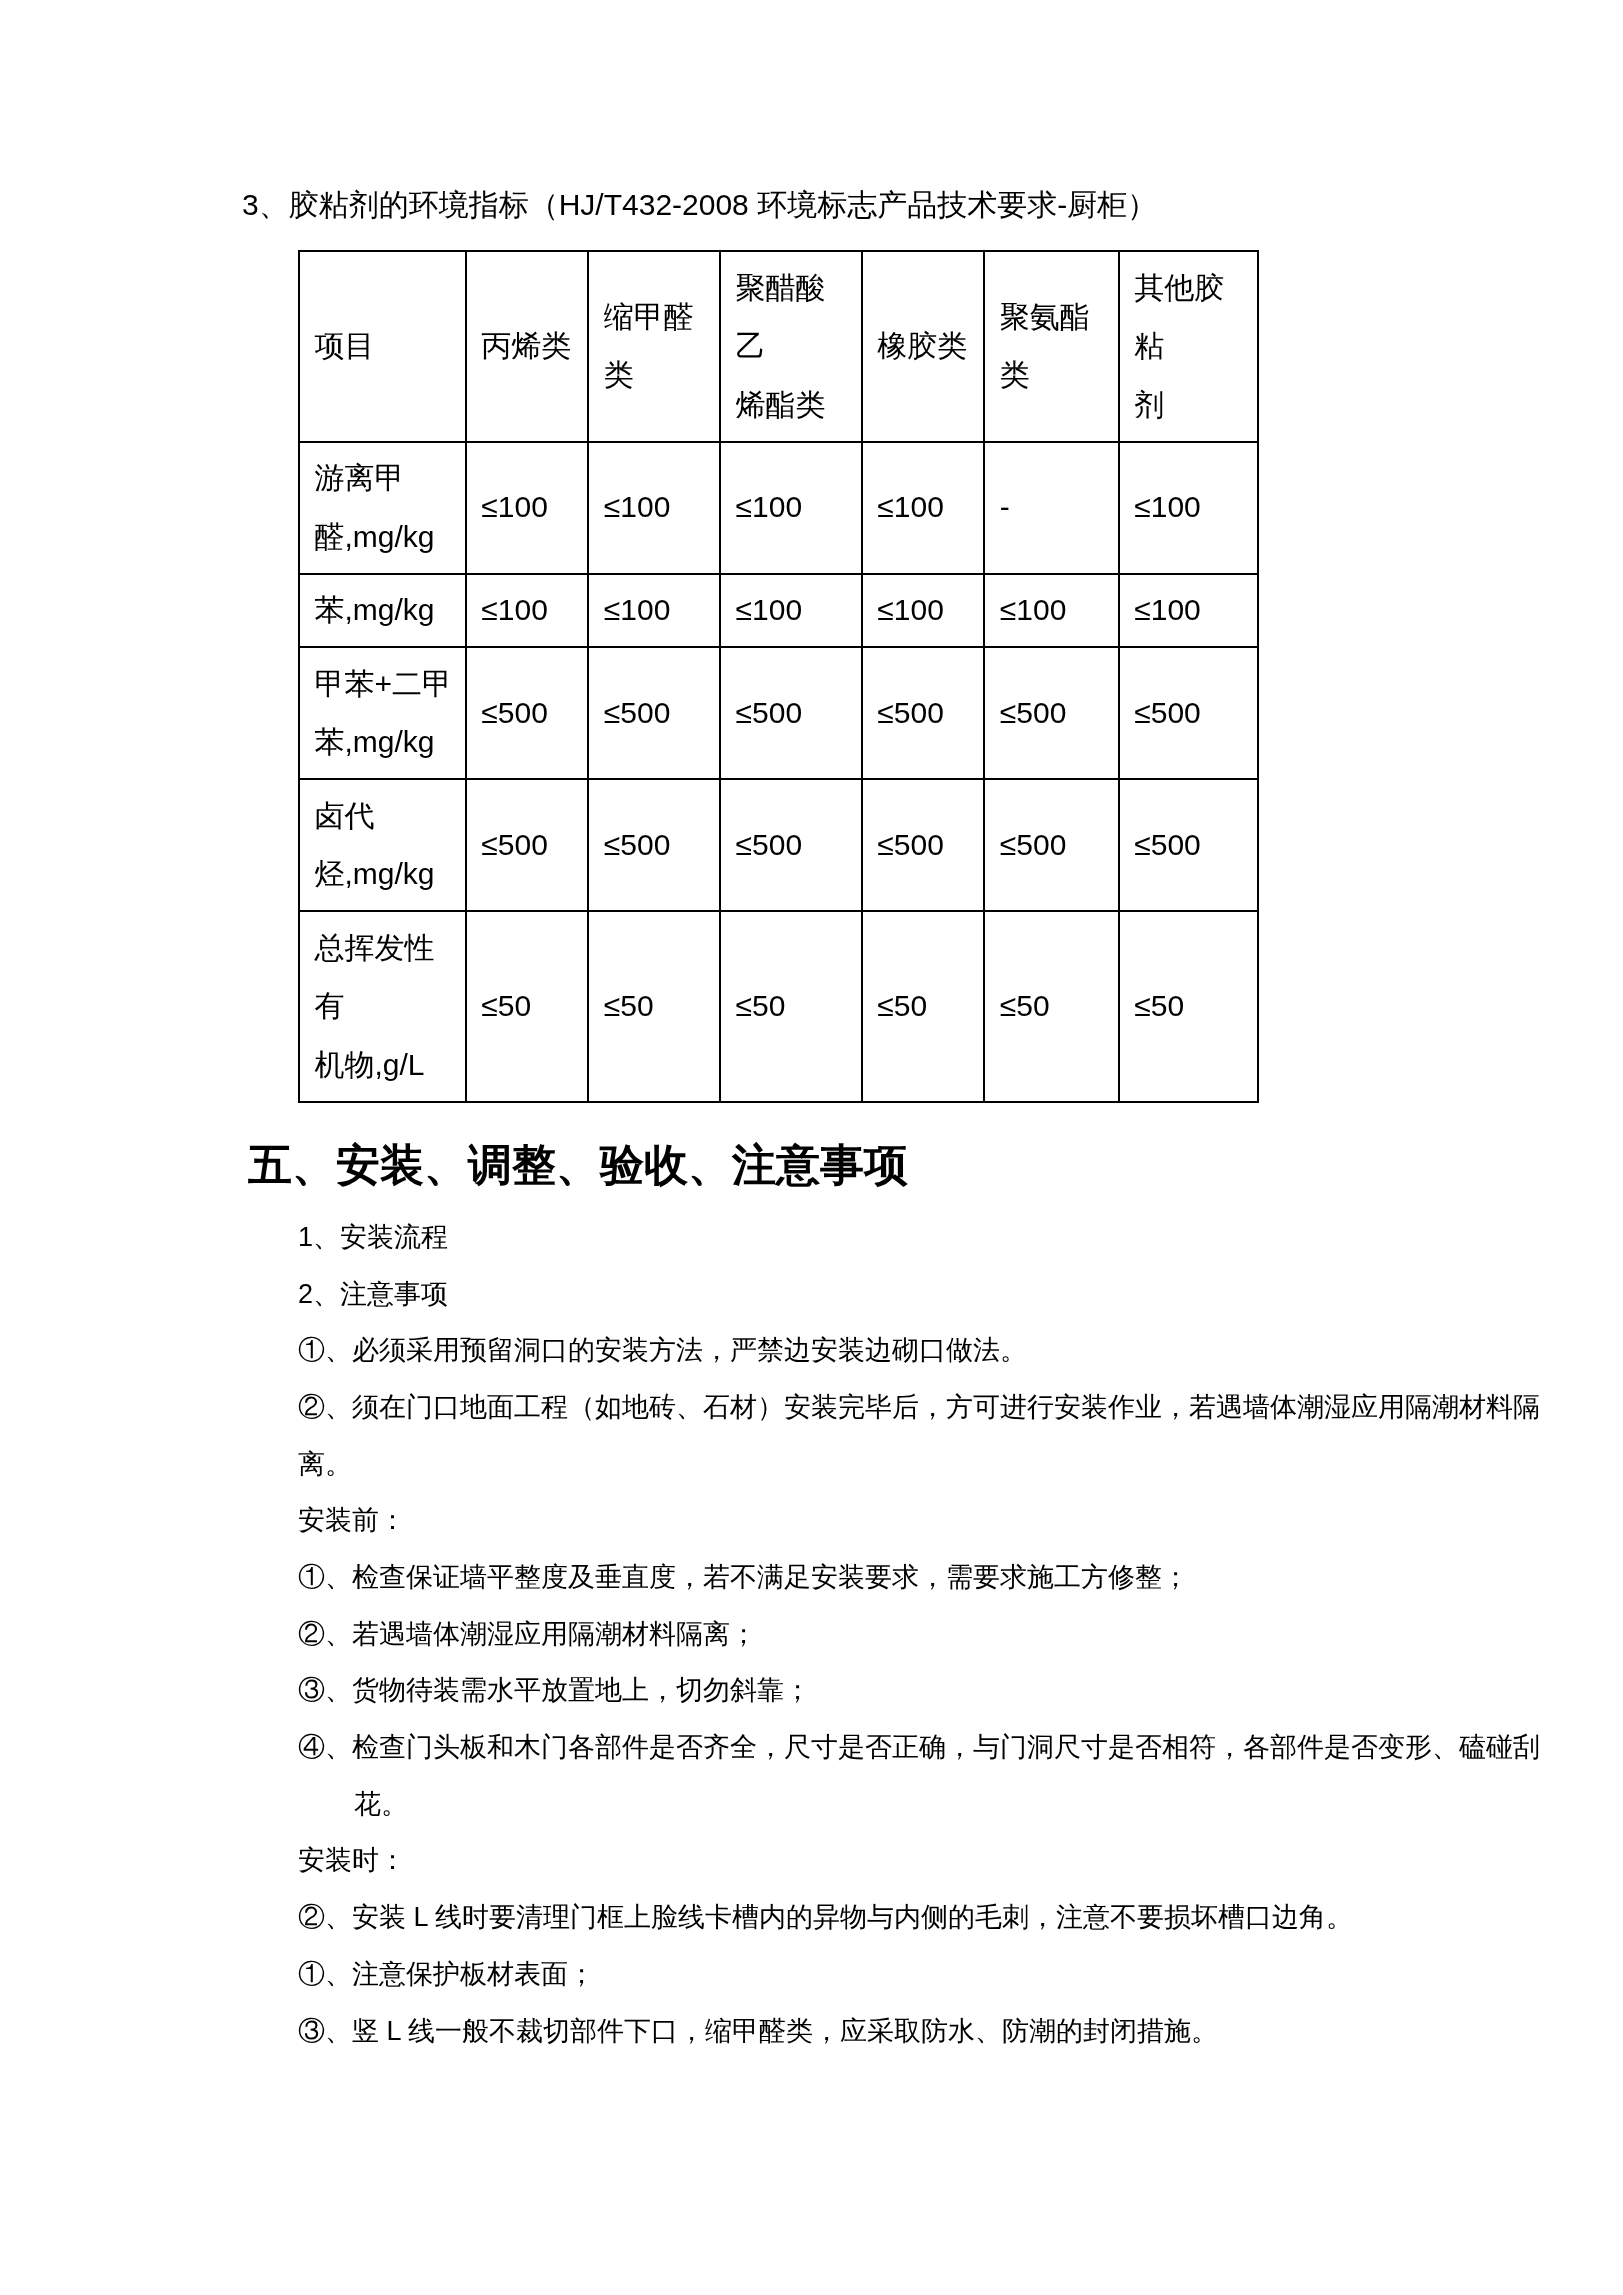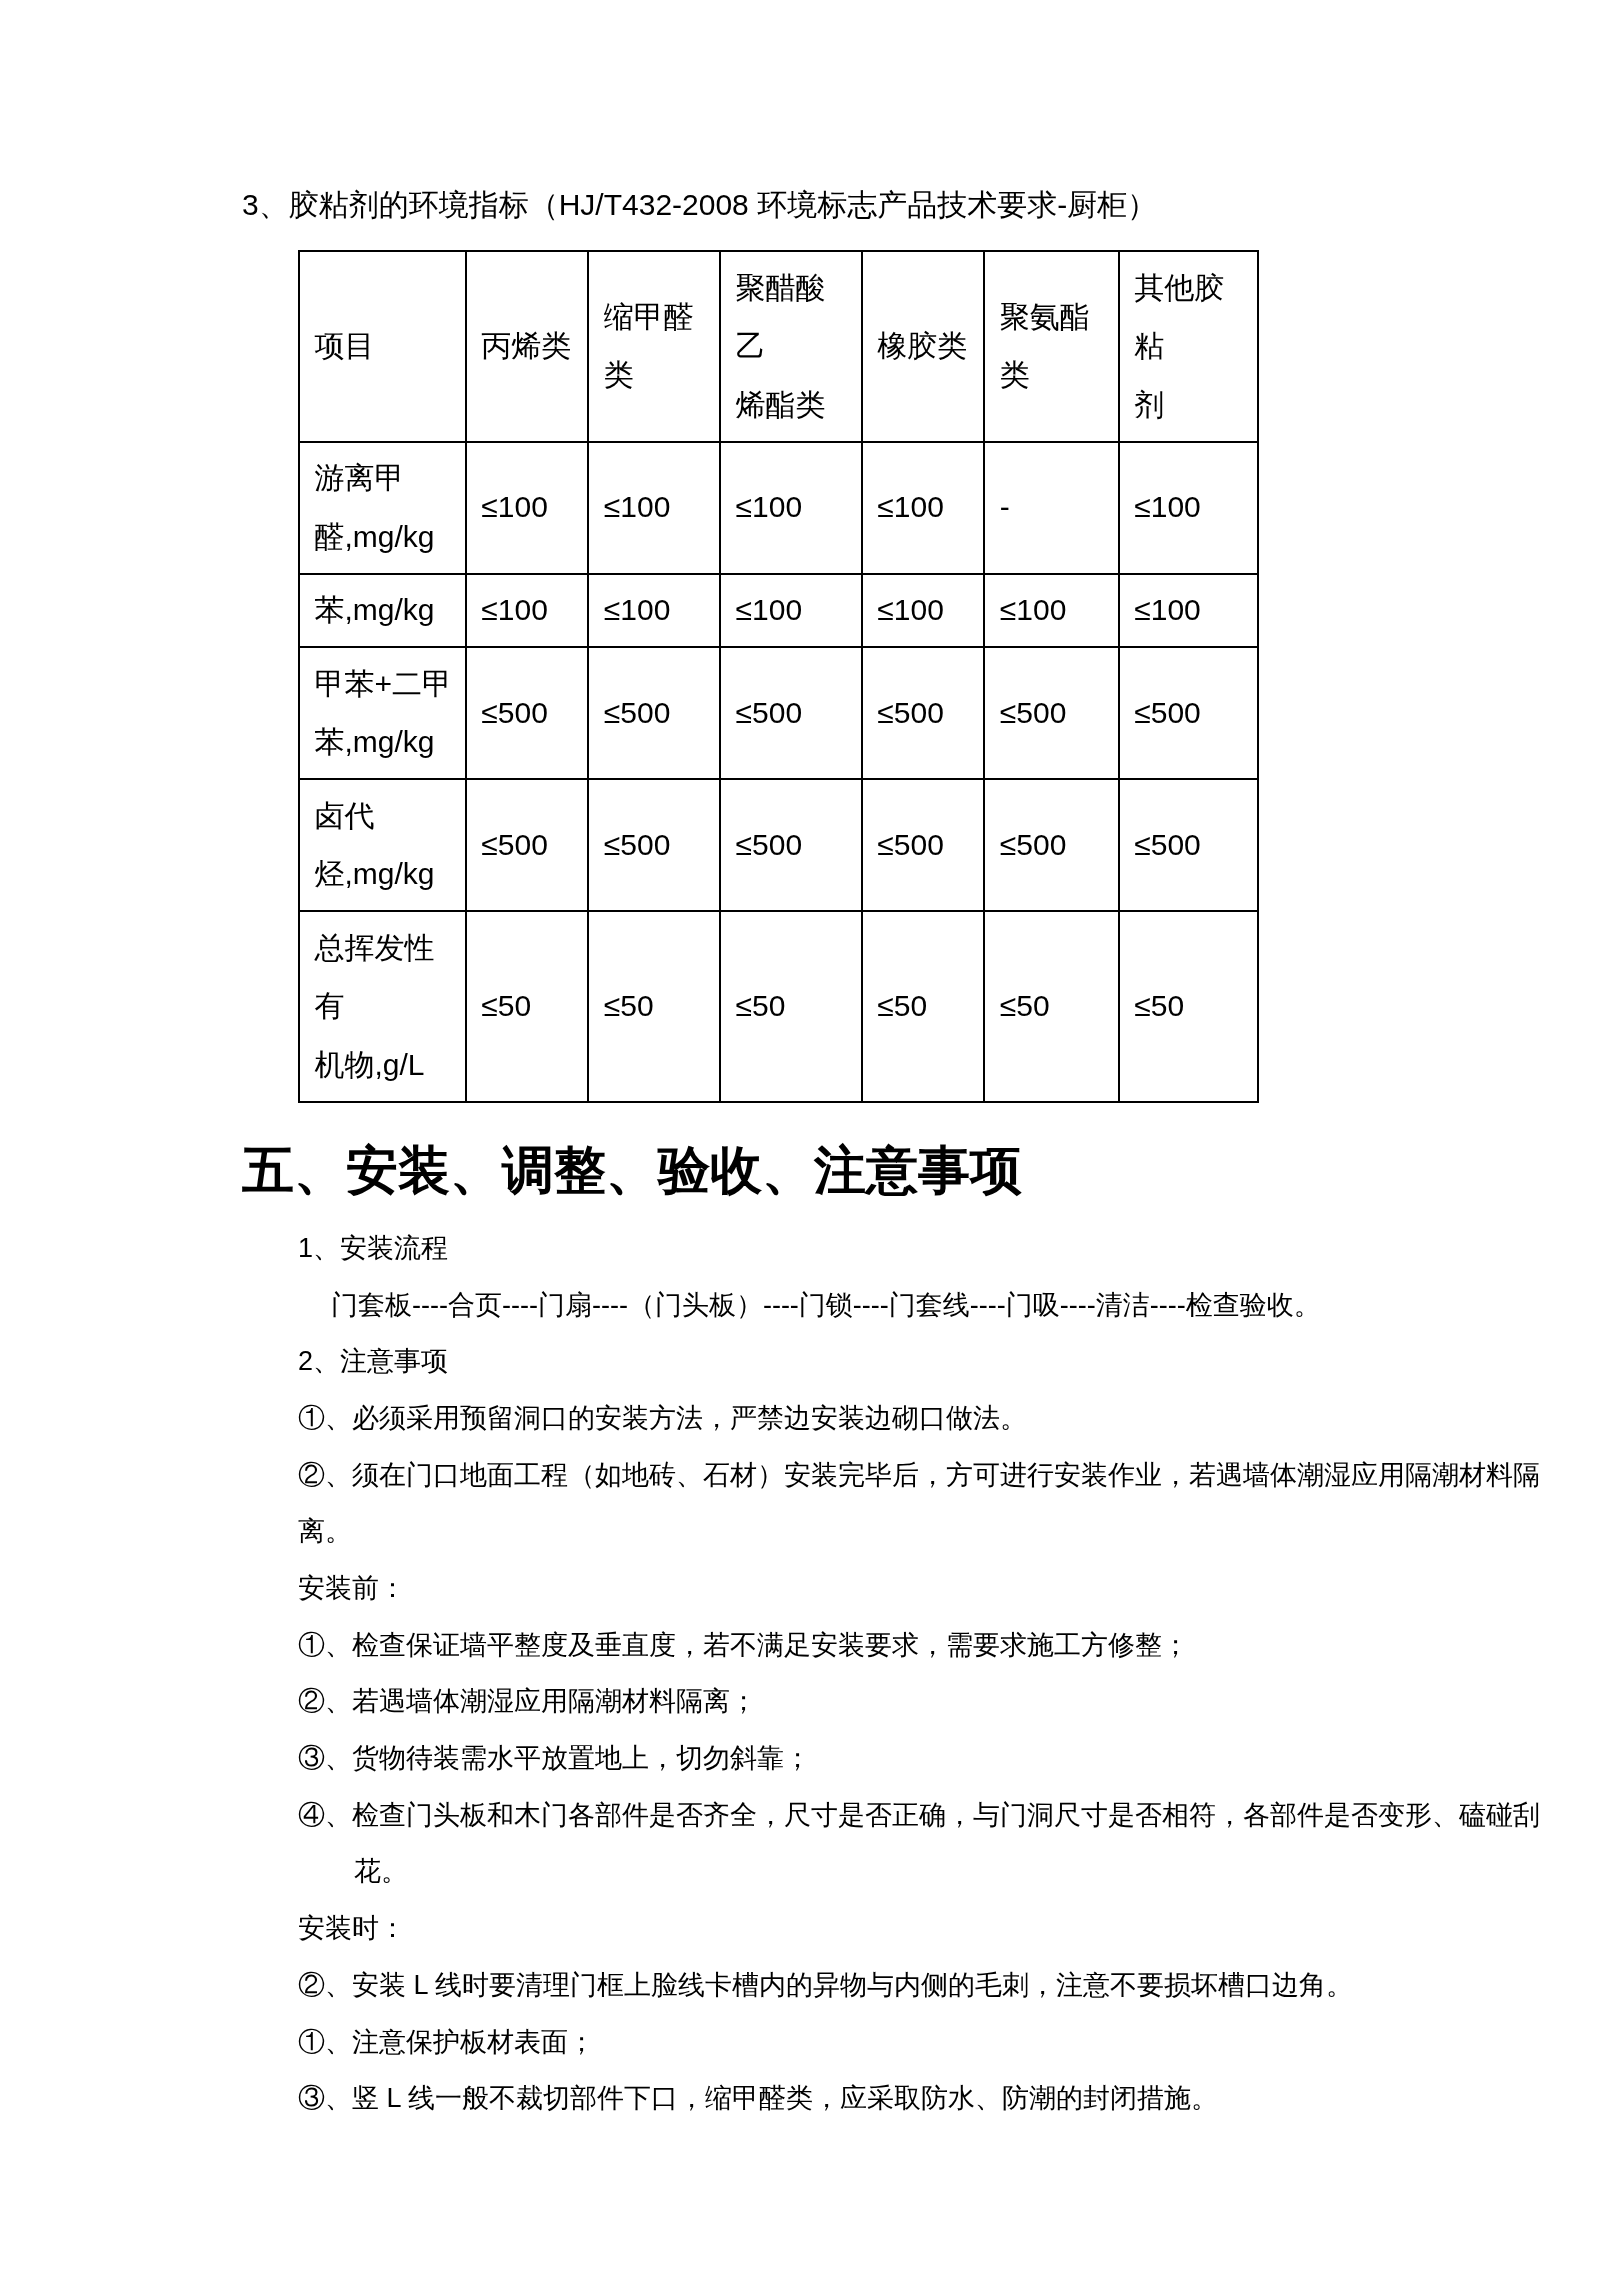--- a/index.html
+++ b/index.html
@@ -28,23 +28,23 @@
   table.env-table td {
     border: 2.6px solid #000;
     font-size: 30px;
     line-height: 1.95;
     padding: 6.5px 6.5px 6.5px 14.4px;
     vertical-align: middle;
     white-space: pre-line;
     overflow: hidden;
   }
   .section-heading {
-    font-size: 52px;
+    font-size: 44px;
     font-weight: bold;
-    margin: 33px 0 0 0;
+    margin: 33px 0 0 6px;
     white-space: nowrap;
   }
   .sec5-body {
     margin: 14.4px 0 0 56px;
     width: 1250px;
     font-size: 27px;
     line-height: 2.1;
   }
   .sec5-body p { margin: 0; }
   .flow-line { padding-left: 33px; white-space: nowrap; }
@@ -129,21 +129,20 @@
         <td>≤50</td>
         <td>≤50</td>
       </tr>
     </tbody>
   </table>
 
   <h1 class="section-heading">五、安装、调整、验收、注意事项</h1>
 
   <div class="sec5-body">
     <p>1、安装流程</p>
-    <p class="flow-line">门套板----合页----门扇----（门头板）----门锁----门套线----门吸----清洁----检查验收。</p>
     <p>2、注意事项</p>
     <p>①、必须采用预留洞口的安装方法，严禁边安装边砌口做法。</p>
     <p>②、须在门口地面工程（如地砖、石材）安装完毕后，方可进行安装作业，若遇墙体潮湿应用隔潮材料隔离。</p>
     <p class="bold-sub">安装前：</p>
     <p class="hang">①、检查保证墙平整度及垂直度，若不满足安装要求，需要求施工方修整；</p>
     <p class="hang">②、若遇墙体潮湿应用隔潮材料隔离；</p>
     <p class="hang">③、货物待装需水平放置地上，切勿斜靠；</p>
     <p class="hang">④、检查门头板和木门各部件是否齐全，尺寸是否正确，与门洞尺寸是否相符，各部件是否变形、磕碰刮花。</p>
     <p class="bold-sub">安装时：</p>
     <p>②、安装 L 线时要清理门框上脸线卡槽内的异物与内侧的毛刺，注意不要损坏槽口边角。</p>

